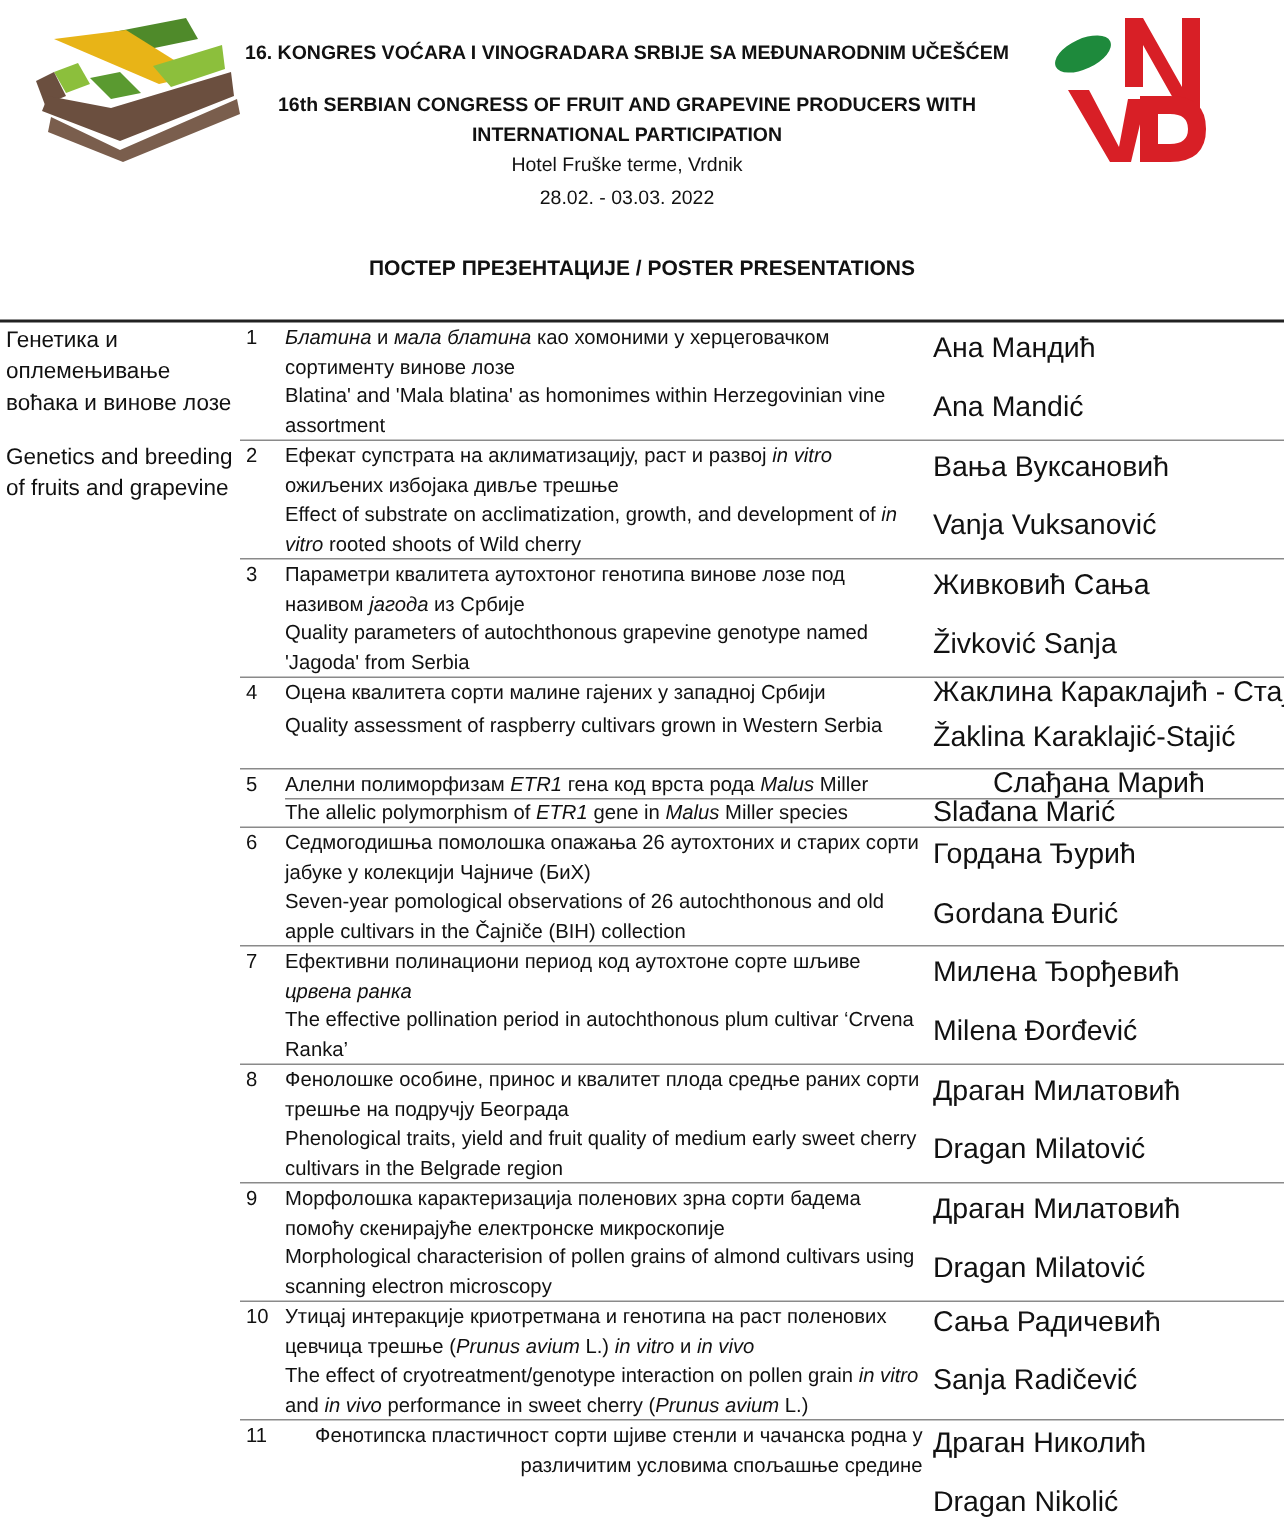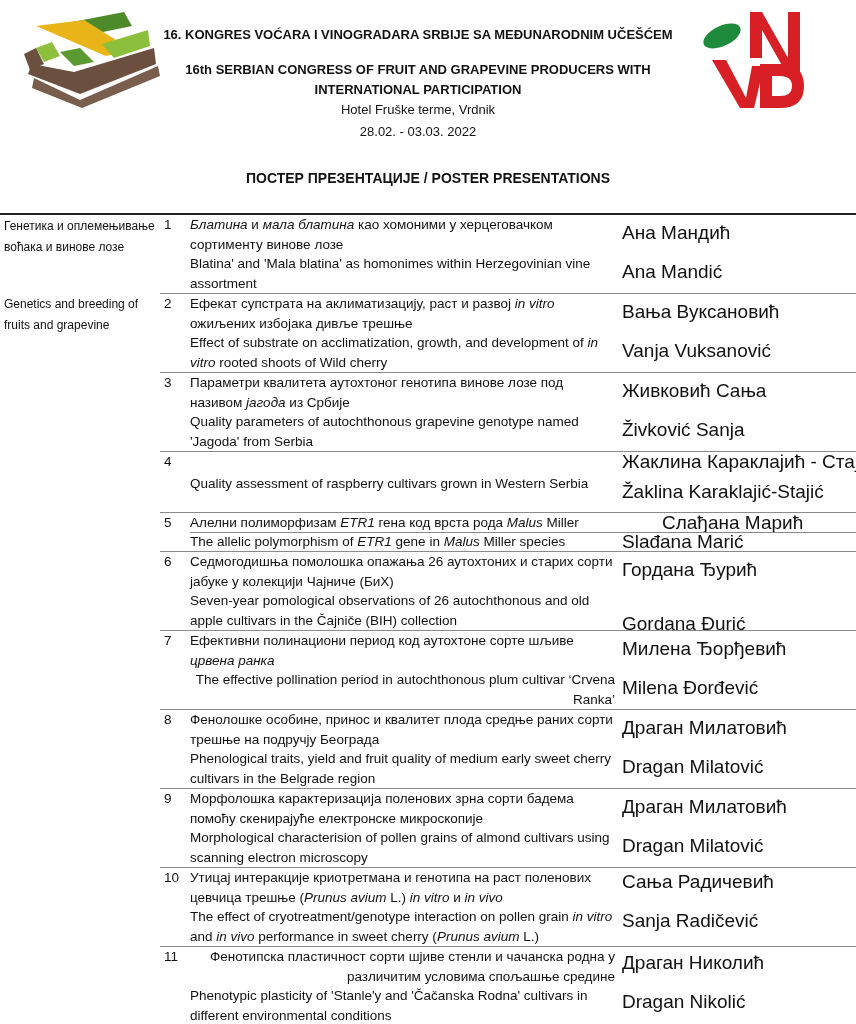--- a/index.html
+++ b/index.html
@@ -9,21 +9,21 @@
   .logo-right { position: absolute; left: 700px; top: 6px; width: 110px; height: 104px; }
   .hdr { position: absolute; left: 160px; width: 516px; text-align: center; font-size: 13px; }
   .hdr.b { font-weight: bold; }
   #h1 { top: 27px; }
   #h2 { top: 60px; line-height: 20px; }
   #h3 { top: 102px; }
   #h4 { top: 124px; }
   #section-title { position: absolute; left: 0; width: 856px; top: 170px; text-align: center;
                    font-weight: bold; font-size: 14px; }
   .topline { position: absolute; left: 0; top: 213px; width: 856px; height: 2px; background: #222; }
-  .cat { position: absolute; left: 4px; width: 156px; font-size: 12px; line-height: 21px; }
+  .cat { position: absolute; left: 4px; width: 156px; font-size: 15px; line-height: 21px; }
   #cat-sr { top: 216px; }
   #cat-en { top: 294px; }
   .row { position: absolute; left: 160px; width: 696px; border-bottom: 1px solid #8a8a8a; }
   .num { position: absolute; left: 4px; top: 0; font-size: 13.5px; line-height: 20px; }
   .titles { position: absolute; left: 30px; width: 425px; font-size: 13.5px; line-height: 19.6px; }
   .auth { position: absolute; left: 462px; font-size: 19px; line-height: 20px; white-space: nowrap; }
   .sub-line { position: absolute; left: 30px; width: 666px; height: 1px; background: #8a8a8a; }
   i { font-style: italic; }
 </style>
 </head>
@@ -75,43 +75,44 @@
     </div>
     <div class="row" style="top: 373px; height: 78px;">
       <div class="num">3</div>
       <div class="titles" style="top: 0px;">Параметри квалитета аутохтоног генотипа винове лозе под називом <i>јагода</i>  из Србије</div>
       <div class="titles" style="top: 39px;">Quality parameters of autochthonous grapevine genotype named 'Jagoda' from Serbia</div>
       <div class="auth" style="top: 8px;">Живковић Сања</div>
       <div class="auth" style="top: 47px;">Živković Sanja</div>
     </div>
     <div class="row" style="top: 452px; height: 60px;">
       <div class="num">4</div>
+      <div class="titles" style="top: 0px;">Оцена квалитета сорти малине гајених у западној Србији</div>
       <div class="titles" style="top: 22px;">Quality assessment of raspberry cultivars grown in Western Serbia</div>
       <div class="auth" style="top: 0px;">Жаклина Караклајић - Стајић</div>
       <div class="auth" style="top: 30px;">Žaklina Karaklajić-Stajić</div>
     </div>
     <div class="row" style="top: 513px; height: 38px;">
       <div class="num">5</div>
       <div class="titles" style="top: 0px;">Алелни полиморфизам <i>ETR1</i>  гена код врста рода <i>Malus</i>  Miller</div>
       <div class="titles" style="top: 19px;">The allelic polymorphism of <i>ETR1</i>  gene in <i>Malus</i>  Miller species</div>
       <div class="auth" style="top: 0px; margin-left: 40px;">Слађана Марић</div>
       <div class="auth" style="top: 19px;">Slađana Marić</div>
       <div class="sub-line" style="top: 19px;"></div>
     </div>
     <div class="row" style="top: 552px; height: 78px;">
       <div class="num">6</div>
       <div class="titles" style="top: 0px;">Седмогодишња помолошка опажања 26 аутохтоних и старих сорти јабуке у колекцији Чајниче (БиХ)</div>
       <div class="titles" style="top: 39px;">Seven-year pomological observations of 26 autochthonous and old apple cultivars in the Čajniče (BIH) collection</div>
       <div class="auth" style="top: 8px;">Гордана Ђурић</div>
-      <div class="auth" style="top: 62px;">Gordana Đurić</div>
+      <div class="auth" style="top: 48px;">Gordana Đurić</div>
     </div>
     <div class="row" style="top: 631px; height: 78px;">
       <div class="num">7</div>
       <div class="titles" style="top: 0px;">Ефективни полинациони период код аутохтоне сорте шљиве <i>црвена ранка</i></div>
-      <div class="titles" style="top: 39px; text-align: right;">The effective pollination period in autochthonous plum cultivar ‘Crvena Ranka’</div>
+      <div class="titles" style="top: 39px;">The effective pollination period in autochthonous plum cultivar ‘Crvena Ranka’</div>
       <div class="auth" style="top: 8px;">Милена Ђорђевић</div>
       <div class="auth" style="top: 47px;">Milena Đorđević</div>
     </div>
     <div class="row" style="top: 710px; height: 78px;">
       <div class="num">8</div>
       <div class="titles" style="top: 0px;">Фенолошке особине, принос и квалитет плода средње раних сорти трешње на подручју Београда</div>
       <div class="titles" style="top: 39px;">Phenological traits, yield and fruit quality of medium early sweet cherry cultivars in the Belgrade region</div>
       <div class="auth" style="top: 8px;">Драган Милатовић</div>
       <div class="auth" style="top: 47px;">Dragan Milatović</div>
     </div>
@@ -125,17 +126,16 @@
     <div class="row" style="top: 868px; height: 78px;">
       <div class="num">10</div>
       <div class="titles" style="top: 0px;">Утицај интеракције криотретмана и генотипа на раст поленових цевчица трешње (<i>Prunus avium</i>  L.) <i>in vitro</i>  и <i>in vivo</i></div>
       <div class="titles" style="top: 39px;">The effect of cryotreatment/genotype interaction on pollen grain <i>in vitro</i>  and <i>in vivo</i>  performance in sweet cherry (<i>Prunus avium</i>  L.)</div>
       <div class="auth" style="top: 4px;">Сања Радичевић</div>
       <div class="auth" style="top: 43px;">Sanja Radičević</div>
     </div>
     <div class="row" style="top: 947px; height: 77px;">
       <div class="num">11</div>
       <div class="titles" style="top: 0px; text-align: right;">Фенотипска пластичност сорти шјиве стенли и чачанска родна у различитим условима спољашње средине</div>
-      <div class="titles" style="top: 39px;">Phenotypic plasticity of 'Stanle'y and 'Čačanska Rodna' cultivars in different environmental conditions</div>
       <div class="auth" style="top: 6px;">Драган Николић</div>
       <div class="auth" style="top: 45px;">Dragan Nikolić</div>
     </div>
   </div>
 
 </body></html>

